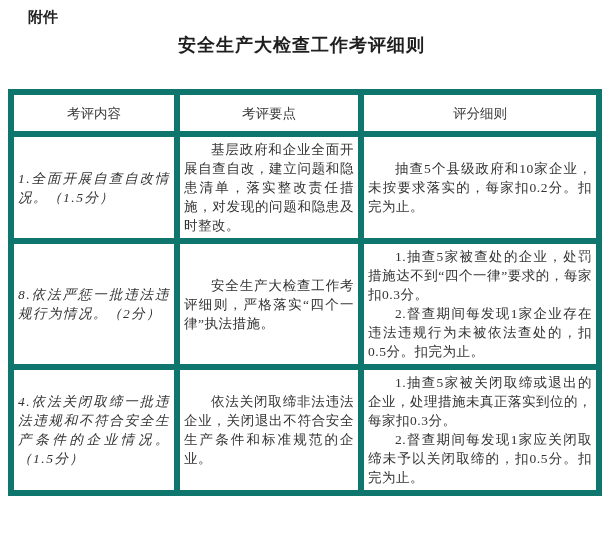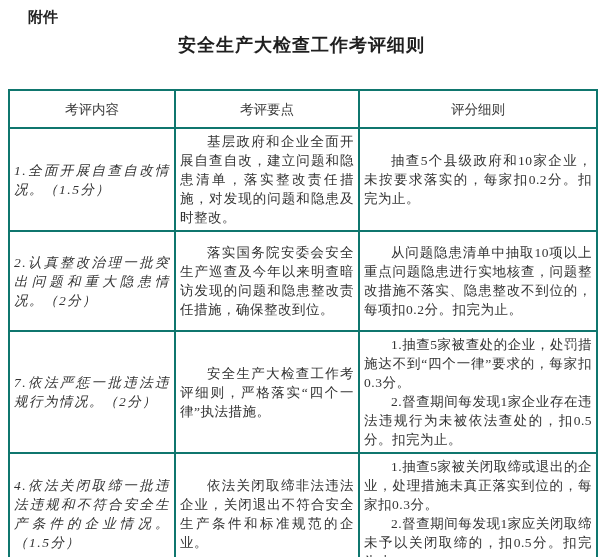--- a/index.html
+++ b/index.html
@@ -38,21 +38,21 @@
     position: absolute;
     left: 8px;
     top: 89px;
     width: 588px;
     border-collapse: collapse;
     table-layout: fixed;
     font-size: 13.5px;
     color: #333;
   }
   table.eval-table td, table.eval-table th {
-    border: 2px solid #0f766e;
+    border: 6px solid #0f766e;
     vertical-align: middle;
     padding: 3px 4px;
     font-weight: normal;
     line-height: 19px;
   }
   col.c1 { width: 166px; }
   col.c2 { width: 184px; }
   col.c3 { width: 238px; }
   tr.header-row th {
     height: 30px;
@@ -103,32 +103,23 @@
   <tr class="r1">
     <td class="content-cell">1.全面开展自查自改情况。（1.5分）</td>
     <td class="points-cell">
       <p>基层政府和企业全面开展自查自改，建立问题和隐患清单，落实整改责任措施，对发现的问题和隐患及时整改。</p>
     </td>
     <td class="scoring-cell">
       <p>抽查5个县级政府和10家企业，未按要求落实的，每家扣0.2分。扣完为止。</p>
     </td>
   </tr>
 
-  <tr class="r2">
-    <td class="content-cell">2.认真整改治理一批突出问题和重大隐患情况。（2分）</td>
-    <td class="points-cell">
-      <p>落实国务院安委会安全生产巡查及今年以来明查暗访发现的问题和隐患整改责任措施，确保整改到位。</p>
-    </td>
-    <td class="scoring-cell">
-      <p>从问题隐患清单中抽取10项以上重点问题隐患进行实地核查，问题整改措施不落实、隐患整改不到位的，每项扣0.2分。扣完为止。</p>
-    </td>
-  </tr>
 
   <tr class="r3">
-    <td class="content-cell">7.依法严惩一批违法违规行为情况。（2分）</td>
+    <td class="content-cell">8.依法严惩一批违法违规行为情况。（2分）</td>
     <td class="points-cell">
       <p>安全生产大检查工作考评细则，严格落实“四个一律”执法措施。</p>
     </td>
     <td class="scoring-cell">
       <p>1.抽查5家被查处的企业，处罚措施达不到“四个一律”要求的，每家扣0.3分。</p>
       <p>2.督查期间每发现1家企业存在违法违规行为未被依法查处的，扣0.5分。扣完为止。</p>
     </td>
   </tr>
 
   <tr class="r4">

